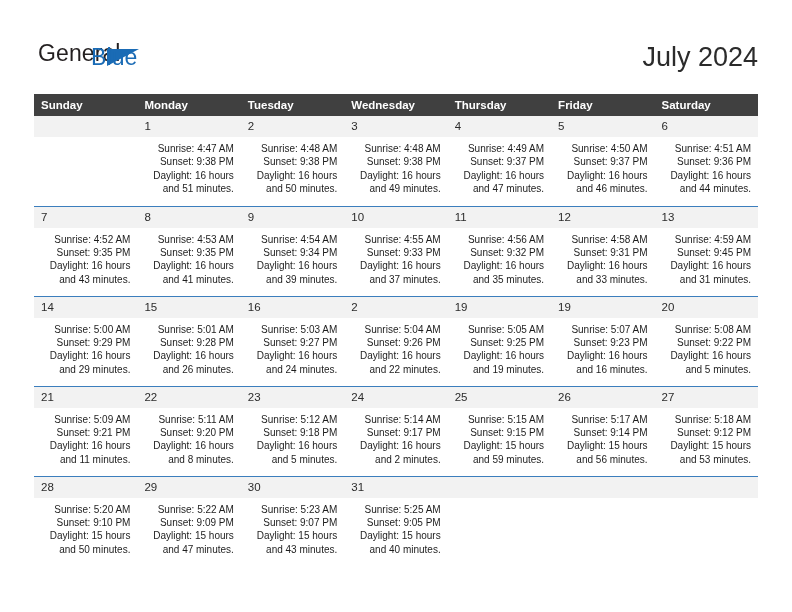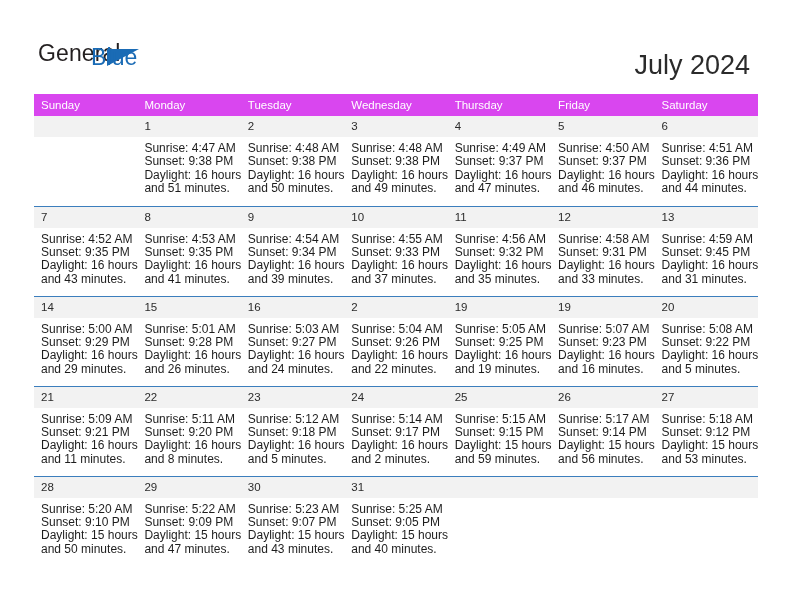--- a/index.html
+++ b/index.html
@@ -69,42 +69,42 @@
 
   .titles {
     text-align: right;
     padding-top: 1px;
   }
   .cal-title {
     font-size: 27px;
     color: #2b2b2b;
     line-height: 32px;
     font-weight: normal;
-    margin: 8px;
+    margin: 0;
   }
   .cal-subtitle {
     font-size: 14.5px;
     color: #2b2b2b;
     line-height: 20px;
     margin: 8px 0 0 0;
     font-weight: normal;
   }
 
   
   .calendar {
     width: 724px;
     border-collapse: collapse;
     table-layout: fixed;
     margin-top: 6px;
   }
   .calendar th {
-    background: #d946ef;
+    background: #404040;
     color: #ffffff;
     font-size: 11.5px;
-    font-weight: normal;
+    font-weight: bold;
     text-align: left;
     padding: 5px 0 5px 7px;
     height: 19px;
     box-sizing: border-box;
     border: none;
     margin-left: 19px;
   }
   .calendar td {
     vertical-align: top;
     padding: 0;
@@ -124,23 +124,24 @@
     padding: 4px 0 4px 7px;
     line-height: 13px;
     height: 21px;
     box-sizing: border-box;
   }
   .daynum.empty {
     background: #f2f2f2;
   }
   .cell-body {
     padding: 5px 7px 0 7px;
-    font-size: 12px;
+    font-size: 10px;
     line-height: 13.4px;
     color: #1d1d1d;
+    text-align: right;
   }
   .cell-body div {
     white-space: nowrap;
   }
 </style>
 </head>
 <body>
 
 <div class="page">
 

